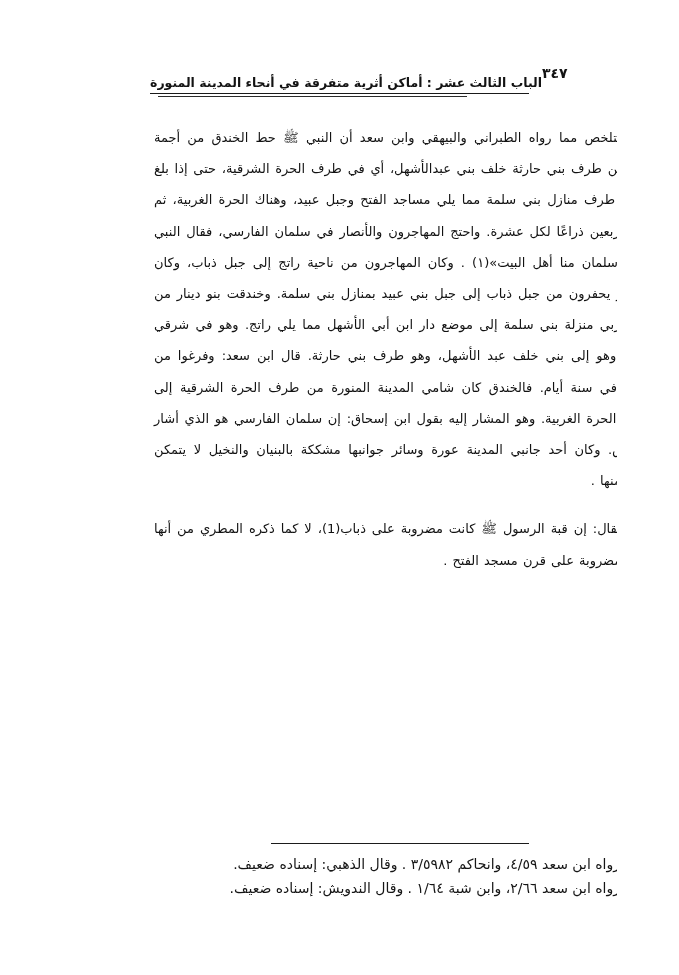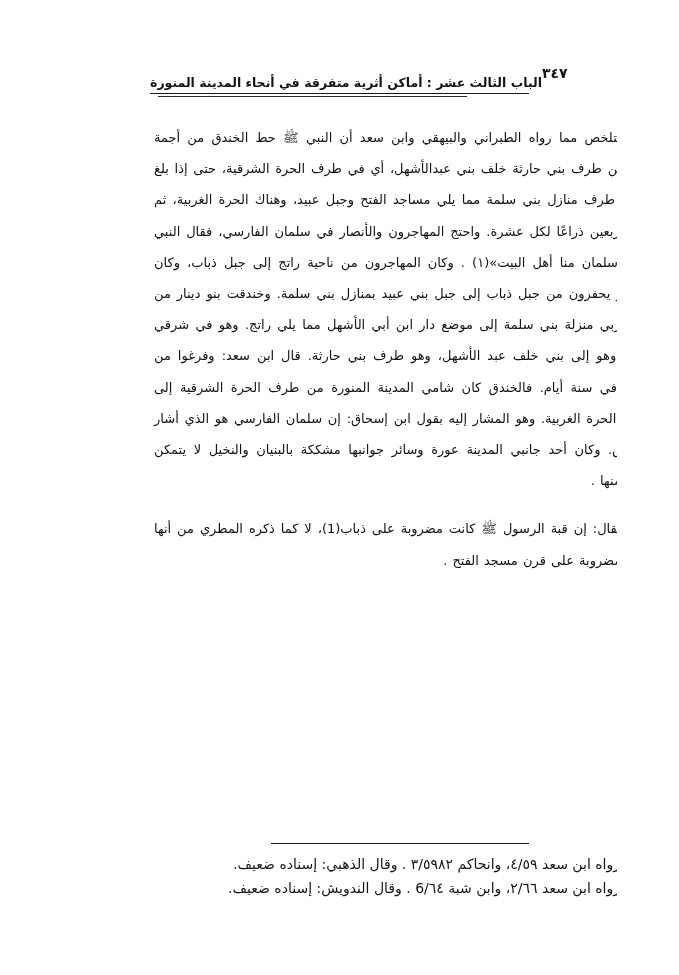--- a/index.html
+++ b/index.html
@@ -139,17 +139,17 @@
     <p class="para">ويقال: إن قبة الرسول ﷺ كانت مضروبة على ذباب(1)، لا كما ذكره المطري من أنها كانت مضروبة على قرن مسجد الفتح .</p>
   </div>
 
   <div class="fn-rule"></div>
 
   <div class="footnotes">
     <div class="fn-line">
       <span class="fn-marker">(١)</span><span>رواه ابن سعد ٤/٥٩، وانحاكم ٣/٥٩٨٢ . وقال الذهبي: إسناده ضعيف.</span>
     </div>
     <div class="fn-line">
-      <span class="fn-marker">(٢)</span><span>رواه ابن سعد ٢/٦٦، وابن شبة 6/٦٤ . وقال الندويش: إسناده ضعيف.</span>
+      <span class="fn-marker">(٢)</span><span>رواه ابن سعد ٢/٦٦، وابن شبة ١/٦٤ . وقال الندويش: إسناده ضعيف.</span>
     </div>
   </div>
 
 </div>
 
 </body></html>

